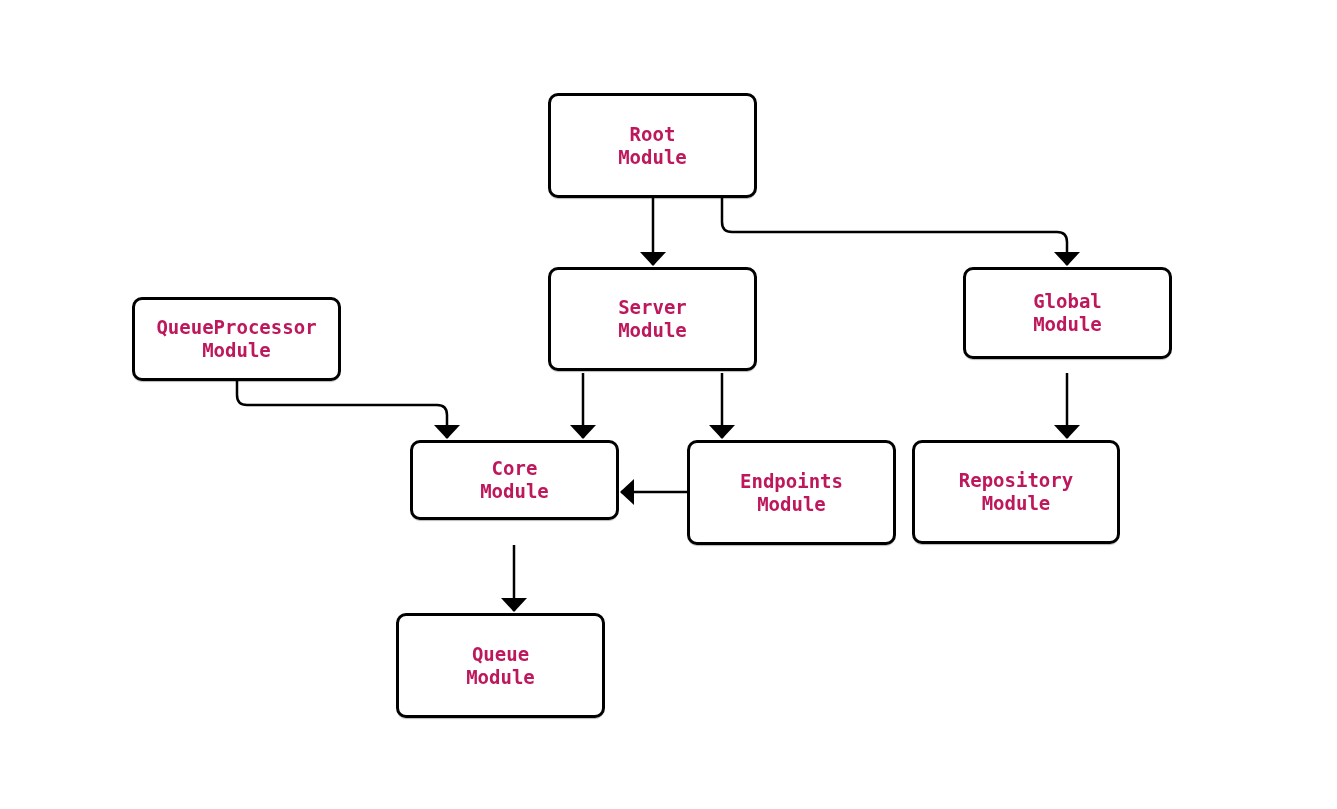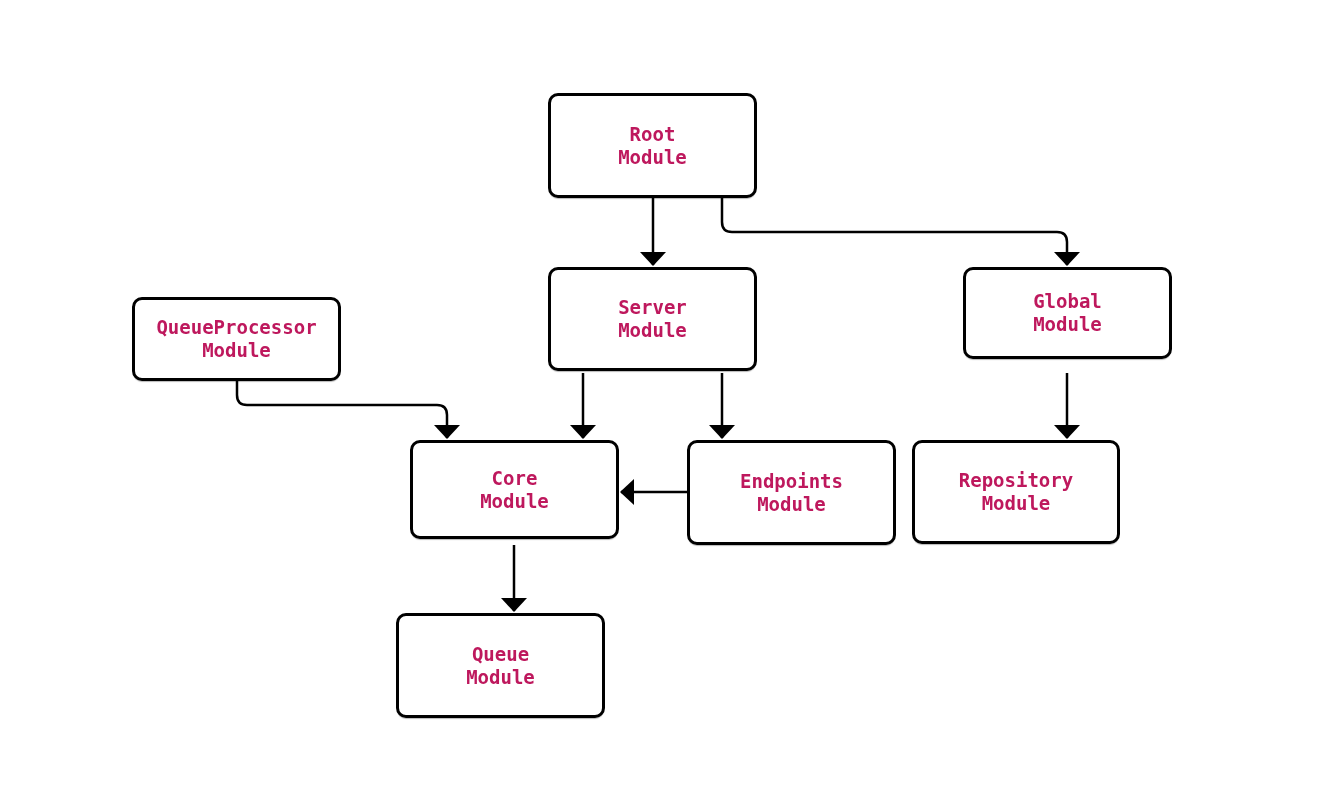--- a/index.html
+++ b/index.html
@@ -80,21 +80,21 @@
 Module</span>
       </div>
       <div class="node" style="left: 548px; top: 267px; width: 209px; height: 104px;">
         <span class="node-label">Server
 Module</span>
       </div>
       <div class="node" style="left: 963px; top: 267px; width: 209px; height: 92px;">
         <span class="node-label">Global
 Module</span>
       </div>
-      <div class="node" style="left: 410px; top: 440px; width: 209px; height: 99px; align-items: center;">
+      <div class="node" style="left: 410px; top: 440px; width: 209px; height: 80px; align-items: center;">
         <span class="node-label">Core
 Module</span>
       </div>
       <div class="node" style="left: 687px; top: 440px; width: 209px; height: 105px;">
         <span class="node-label">Endpoints
 Module</span>
       </div>
       <div class="node" style="left: 912px; top: 440px; width: 208px; height: 104px;">
         <span class="node-label">Repository
 Module</span>

